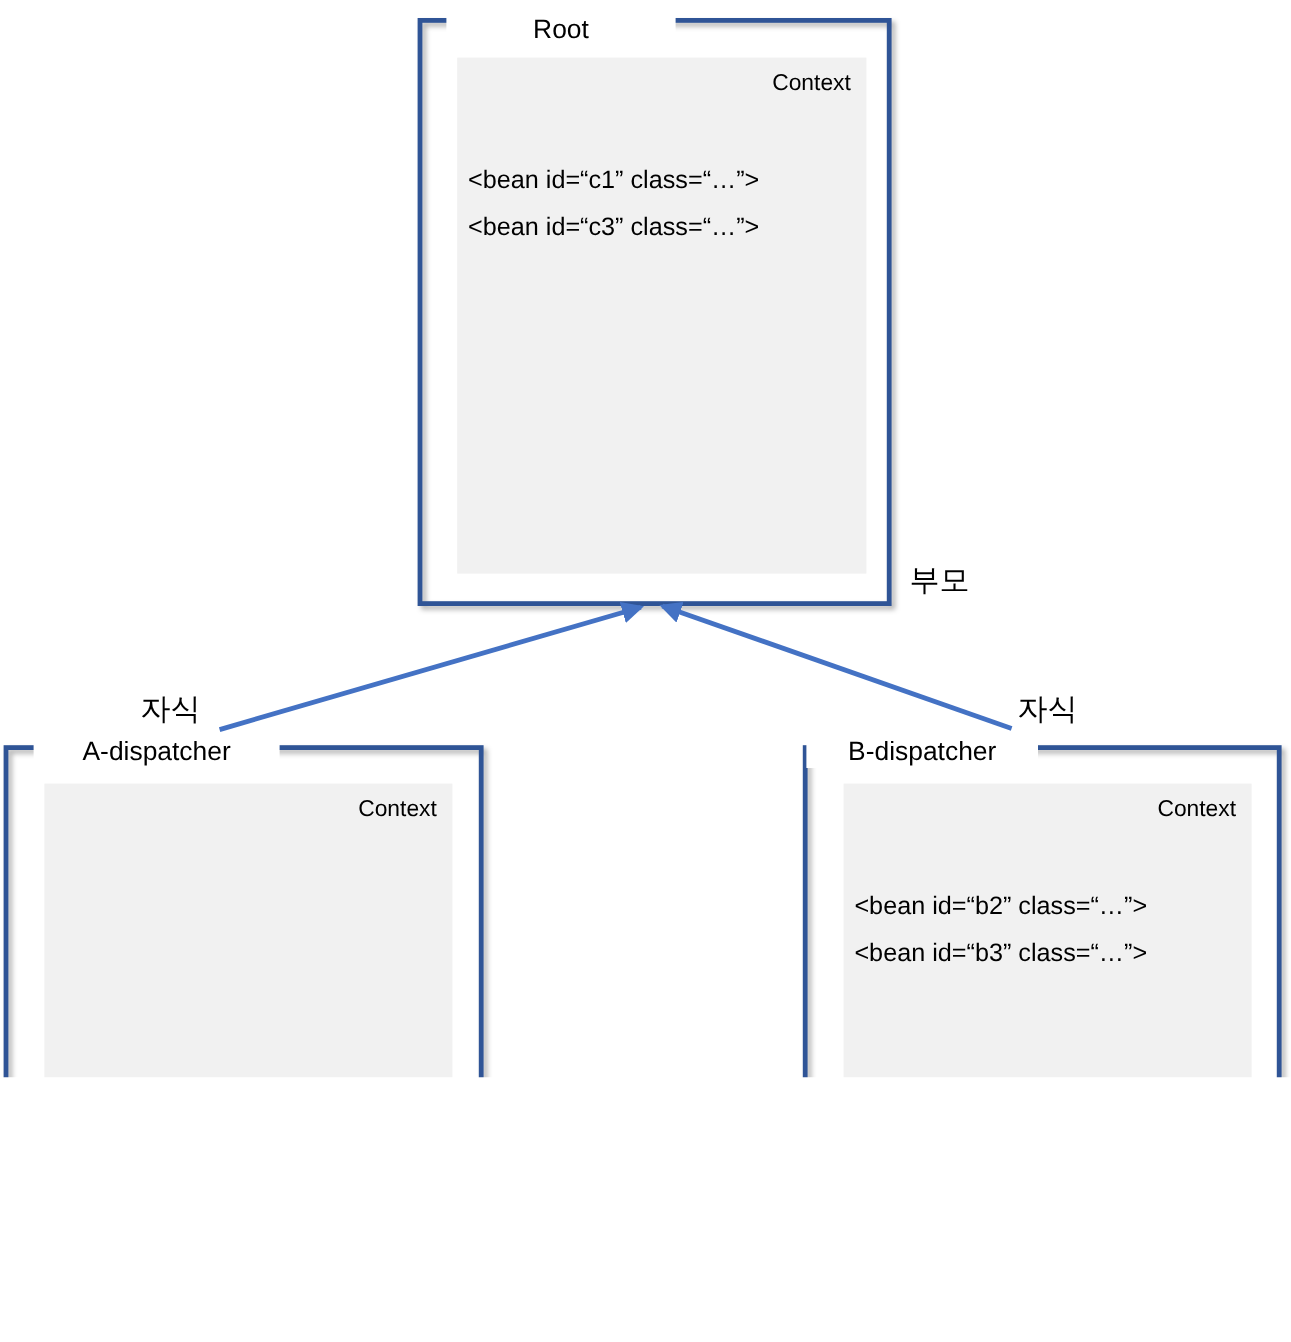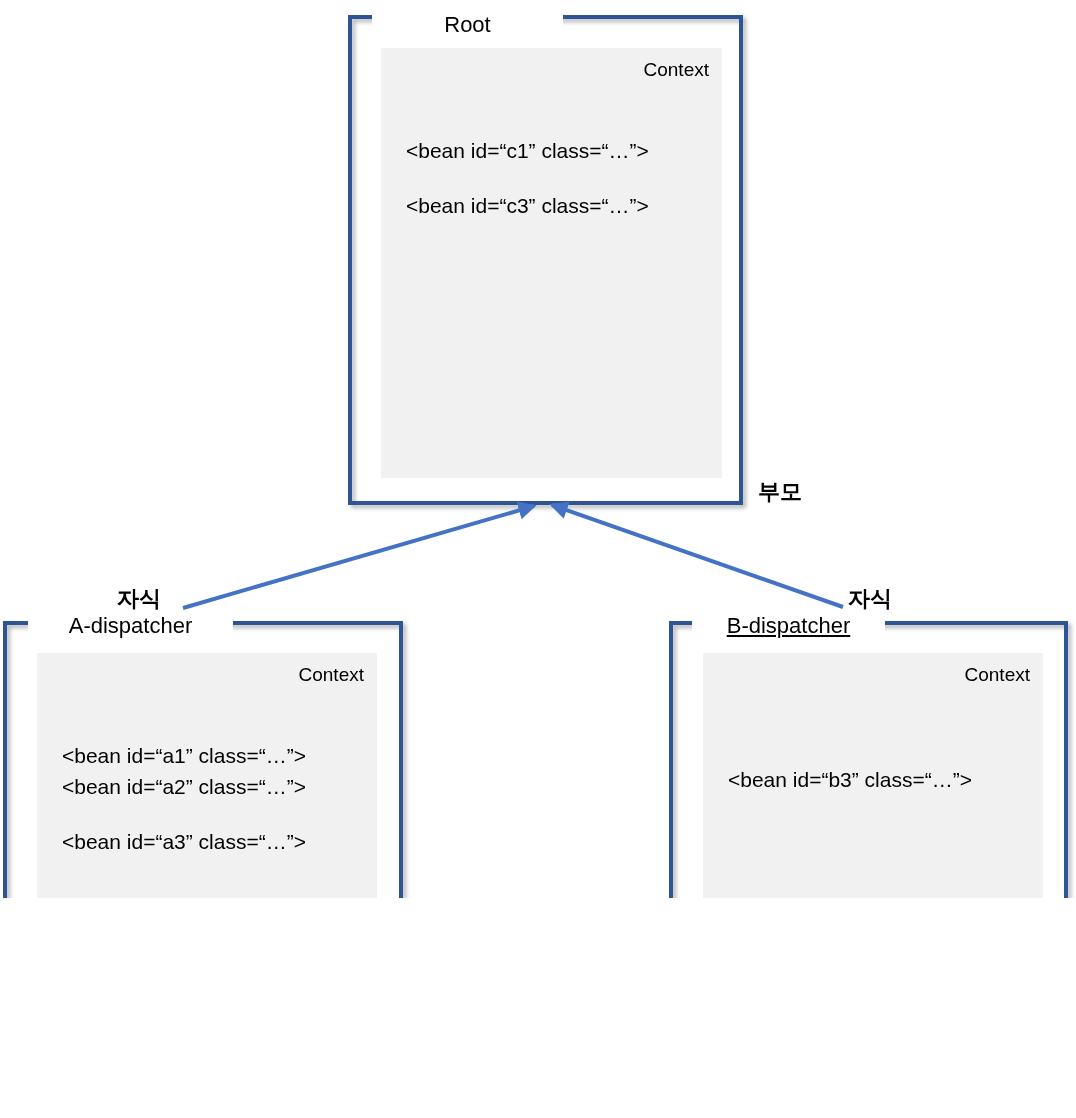--- a/index.html
+++ b/index.html
@@ -39,21 +39,21 @@
     line-height: 28px;
     background: var(--page-bg);
     text-align: center;
     font-size: 22px;
     color: var(--text);
     white-space: nowrap;
     z-index: 3;
   }
   .title-root { left: 372px; top: 11px;  width: 191px; }
   .title-a    { left: 28px;  top: 612px; width: 205px; }
-  .title-b    { left: 692px; top: 612px; width: 193px; text-decoration: underline; }
+  .title-b    { left: 672px; top: 612px; width: 193px; }
 
   
   .context-panel {
     position: absolute;
     background: var(--context-bg);
     z-index: 1;
   }
   .context-root { left: 381px; top: 48px;  width: 341px; height: 430px; }
   .context-a    { left: 37px;  top: 653px; width: 340px; height: 427px; }
   .context-b    { left: 703px; top: 653px; width: 340px; height: 427px; }
@@ -62,39 +62,38 @@
     position: absolute;
     top: 11px;
     right: 13px;
     font-size: 19px;
     font-weight: normal;
     color: var(--text);
   }
 
   .beans {
     padding-top: 87px;
-    padding-left: 25px;
+    padding-left: 9px;
   }
   .bean-line {
     font-size: 21px;
     line-height: 31px;
     white-space: nowrap;
     color: var(--text);
   }
-  .bean-line:last-child { margin-top: 24px; }
+  .bean-line:last-child { margin-top: 8px; }
 
   
   .side-label {
     position: absolute;
-    font-size: 22px;
-    font-weight: bold;
+    font-size: 25px;
+    font-weight: normal;
     color: var(--text);
     white-space: nowrap;
     z-index: 3;
-    margin-top: 10px;
   }
   .label-parent  { left: 758px; top: 467px; }
   .label-child-a { left: 117px; top: 574px; }
   .label-child-b { left: 848px; top: 574px; }
 
   .arrows-svg {
     position: absolute;
     left: 0; top: 0;
     width: 1076px;
     height: 1118px;
@@ -120,30 +119,26 @@
   <div class="context-panel context-root">
     <span class="context-label">Context</span>
     <div class="beans">
       <div class="bean-line">&lt;bean id=“c1” class=“…”&gt;</div>
       <div class="bean-line">&lt;bean id=“c3” class=“…”&gt;</div>
     </div>
   </div>
 
   <div class="context-panel context-a">
     <span class="context-label">Context</span>
-    <div class="beans">
-      <div class="bean-line">&lt;bean id=“a1” class=“…”&gt;</div>
-      <div class="bean-line">&lt;bean id=“a2” class=“…”&gt;</div>
-      <div class="bean-line">&lt;bean id=“a3” class=“…”&gt;</div>
-    </div>
   </div>
 
   <div class="context-panel context-b">
     <span class="context-label">Context</span>
     <div class="beans">
+      <div class="bean-line">&lt;bean id=“b2” class=“…”&gt;</div>
       <div class="bean-line">&lt;bean id=“b3” class=“…”&gt;</div>
     </div>
   </div>
 
   <div class="side-label label-parent">부모</div>
   <div class="side-label label-child-a">자식</div>
   <div class="side-label label-child-b">자식</div>
 
   <svg class="arrows-svg" viewBox="0 0 1076 1118" xmlns="http://www.w3.org/2000/svg">
     <defs>

